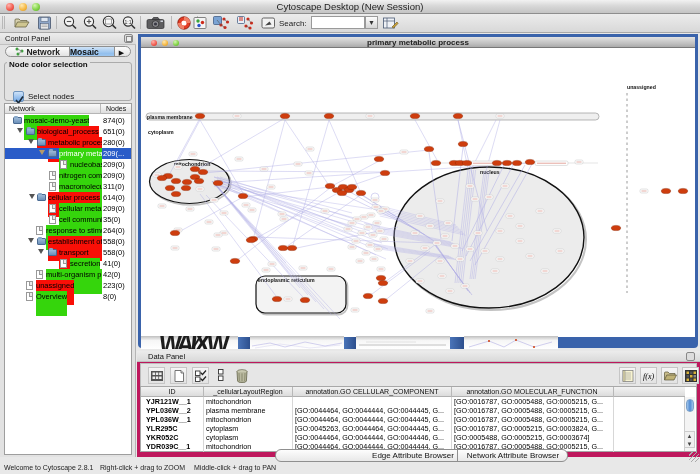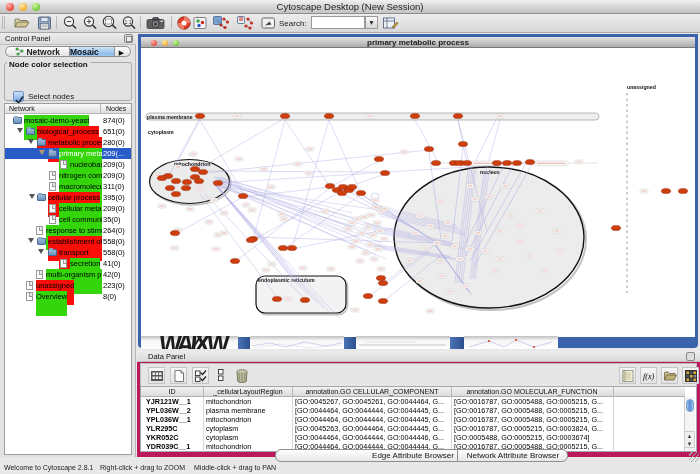--- a/index.html
+++ b/index.html
@@ -287,21 +287,21 @@
       </div>
 <div class="trow" style="top:77px;">
         <span class="doc" style="left:44px"></span>
         <span class="hl grn" style="position:absolute;left:54px;top:0;max-width:43px;">macromolecule</span>
         <span class="cnt">311(0)</span>
       </div>
 <div class="trow" style="top:88px;">
         <span class="arr" style="left:24px;border-top-color:#555"></span>
         <span class="fold" style="left:32px"></span>
         <span class="hl red" style="position:absolute;left:43px;top:0;max-width:54px;">cellular process</span>
-        <span class="cnt">395(0)</span>
+        <span class="cnt">614(0)</span>
       </div>
 <div class="trow" style="top:99px;">
         <span class="doc" style="left:44px"></span>
         <span class="hl grn" style="position:absolute;left:54px;top:0;max-width:43px;">cellular metabol</span>
         <span class="cnt">209(0)</span>
       </div>
 <div class="trow" style="top:110px;">
         <span class="doc" style="left:44px"></span>
         <span class="hl grn" style="position:absolute;left:54px;top:0;max-width:43px;">cell communicat</span>
         <span class="cnt">35(0)</span>
@@ -821,21 +821,20 @@
       <span style="left:152px;width:158px;">annotation.GO CELLULAR_COMPONENT</span>
       <span style="left:311px;width:160px;">annotation.GO MOLECULAR_FUNCTION</span>
       <div class="dv" style="left:62px"></div>
         <div class="dv" style="left:151px"></div>
       <div class="dv" style="left:310px"></div>
         <div class="dv" style="left:472px"></div>
     </div>
     <div class="drow" style="top:10px">
         <b>YJR121W__1</b>
         <span class="c2">mitochondrion</span>
-        <span class="c3">[GO:0045267, GO:0045261, GO:0044464, G...</span>
         <span class="c4">[GO:0016787, GO:0005488, GO:0005215, G...</span>
       </div>
     <div class="drow" style="top:19px">
         <b>YPL036W__2</b>
         <span class="c2">plasma membrane</span>
         <span class="c3">[GO:0044464, GO:0044444, GO:0044445, G...</span>
         <span class="c4">[GO:0016787, GO:0005488, GO:0005215, G...</span>
       </div>
     <div class="drow" style="top:28px">
         <b>YPL036W__1</b>

